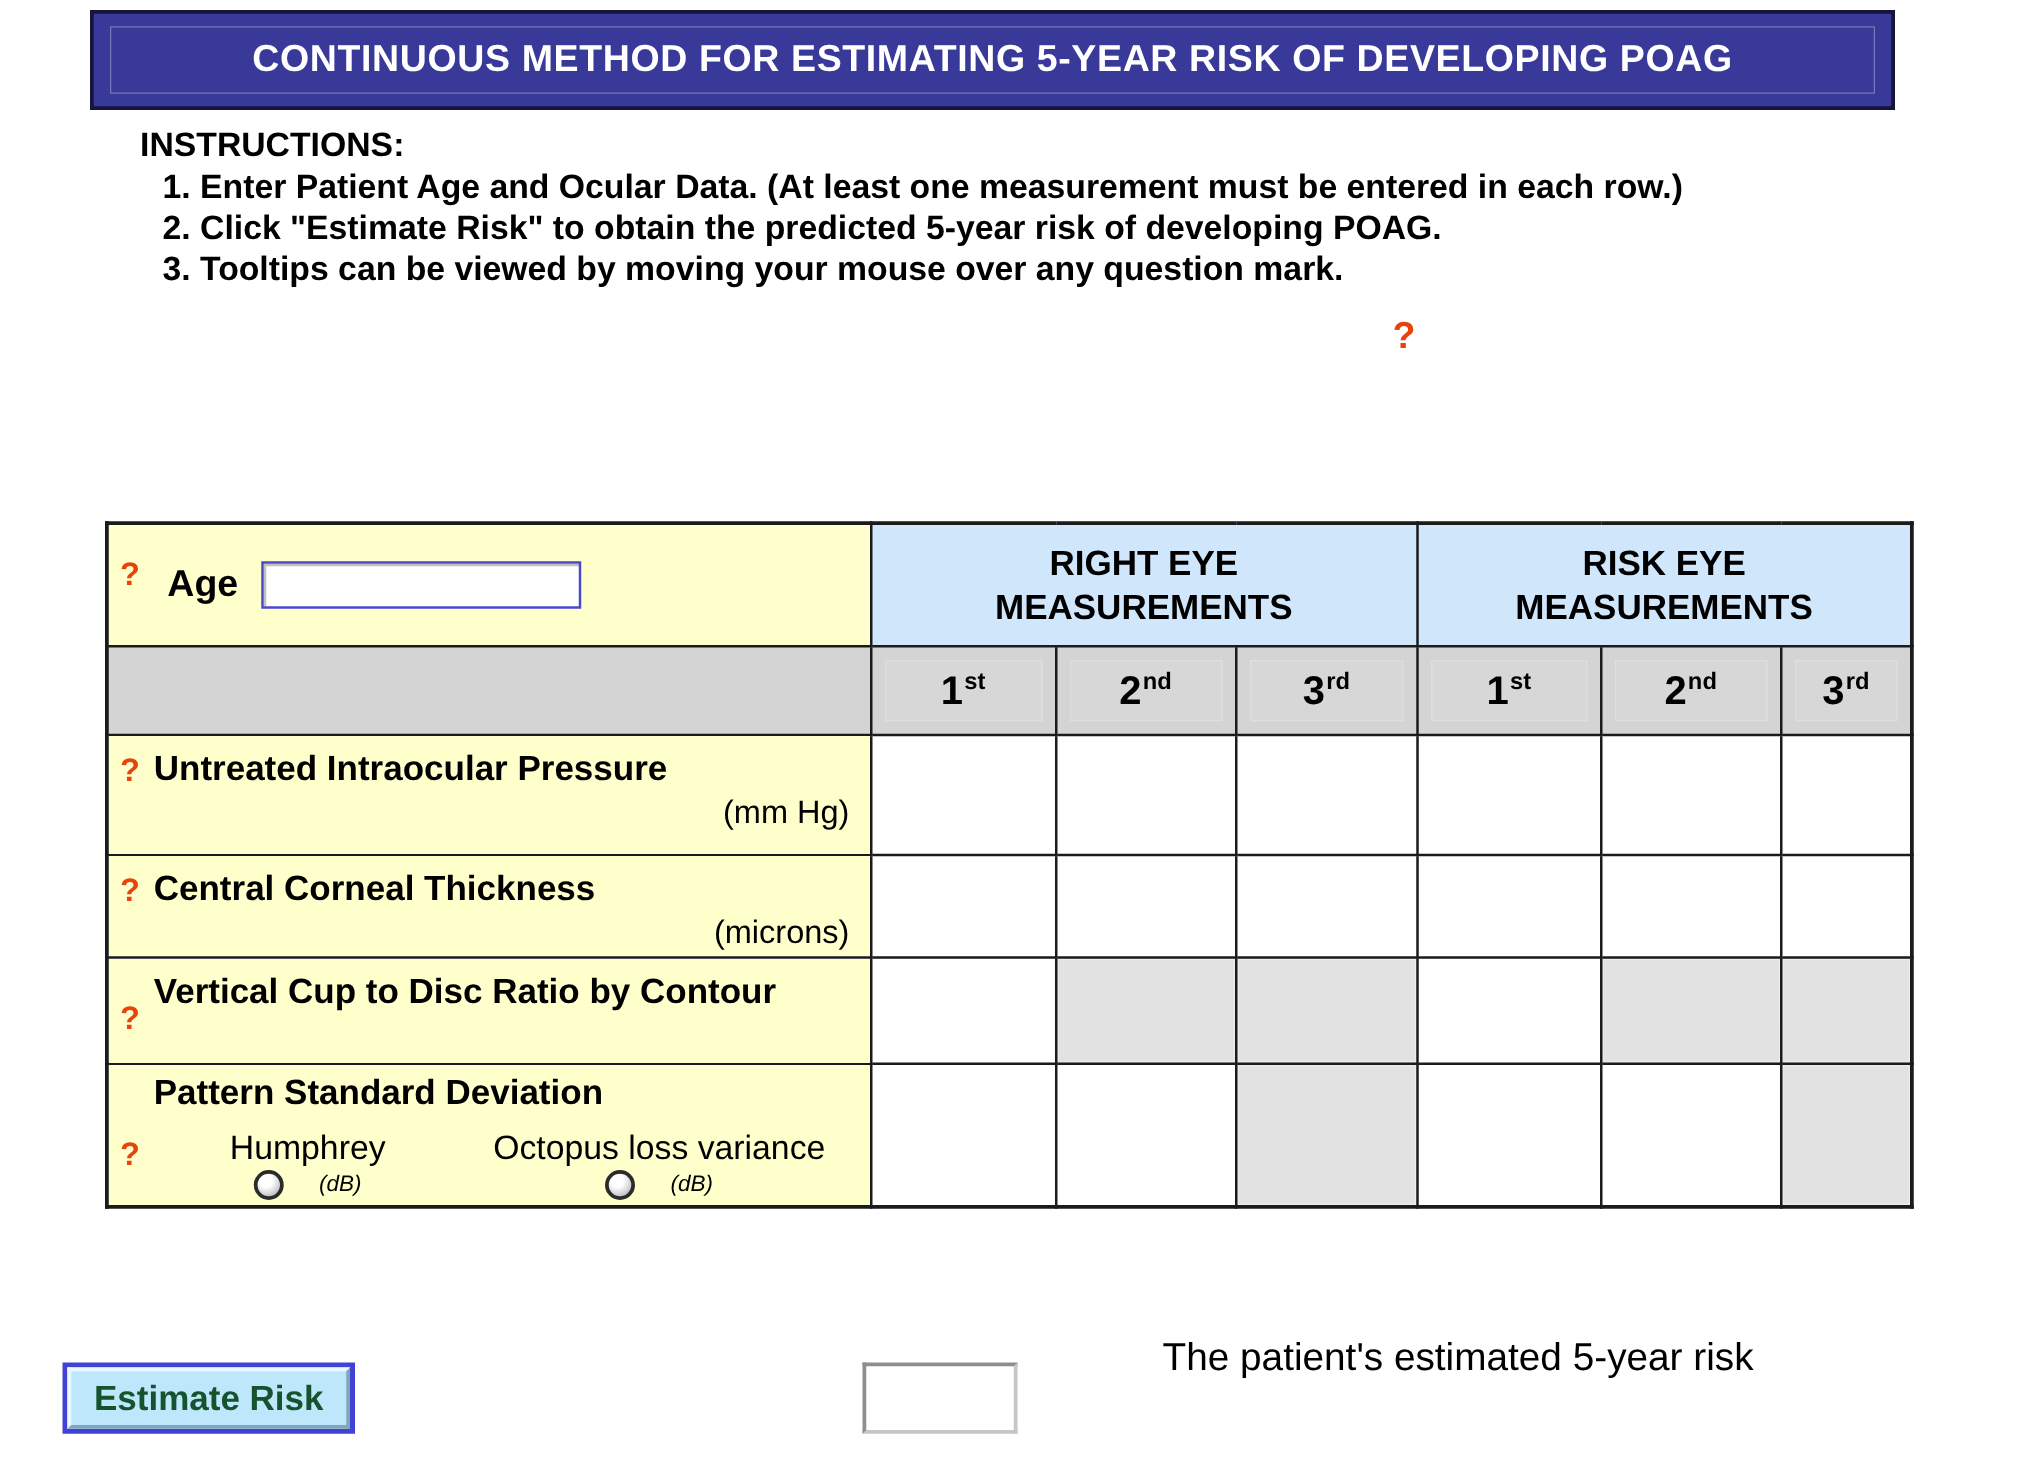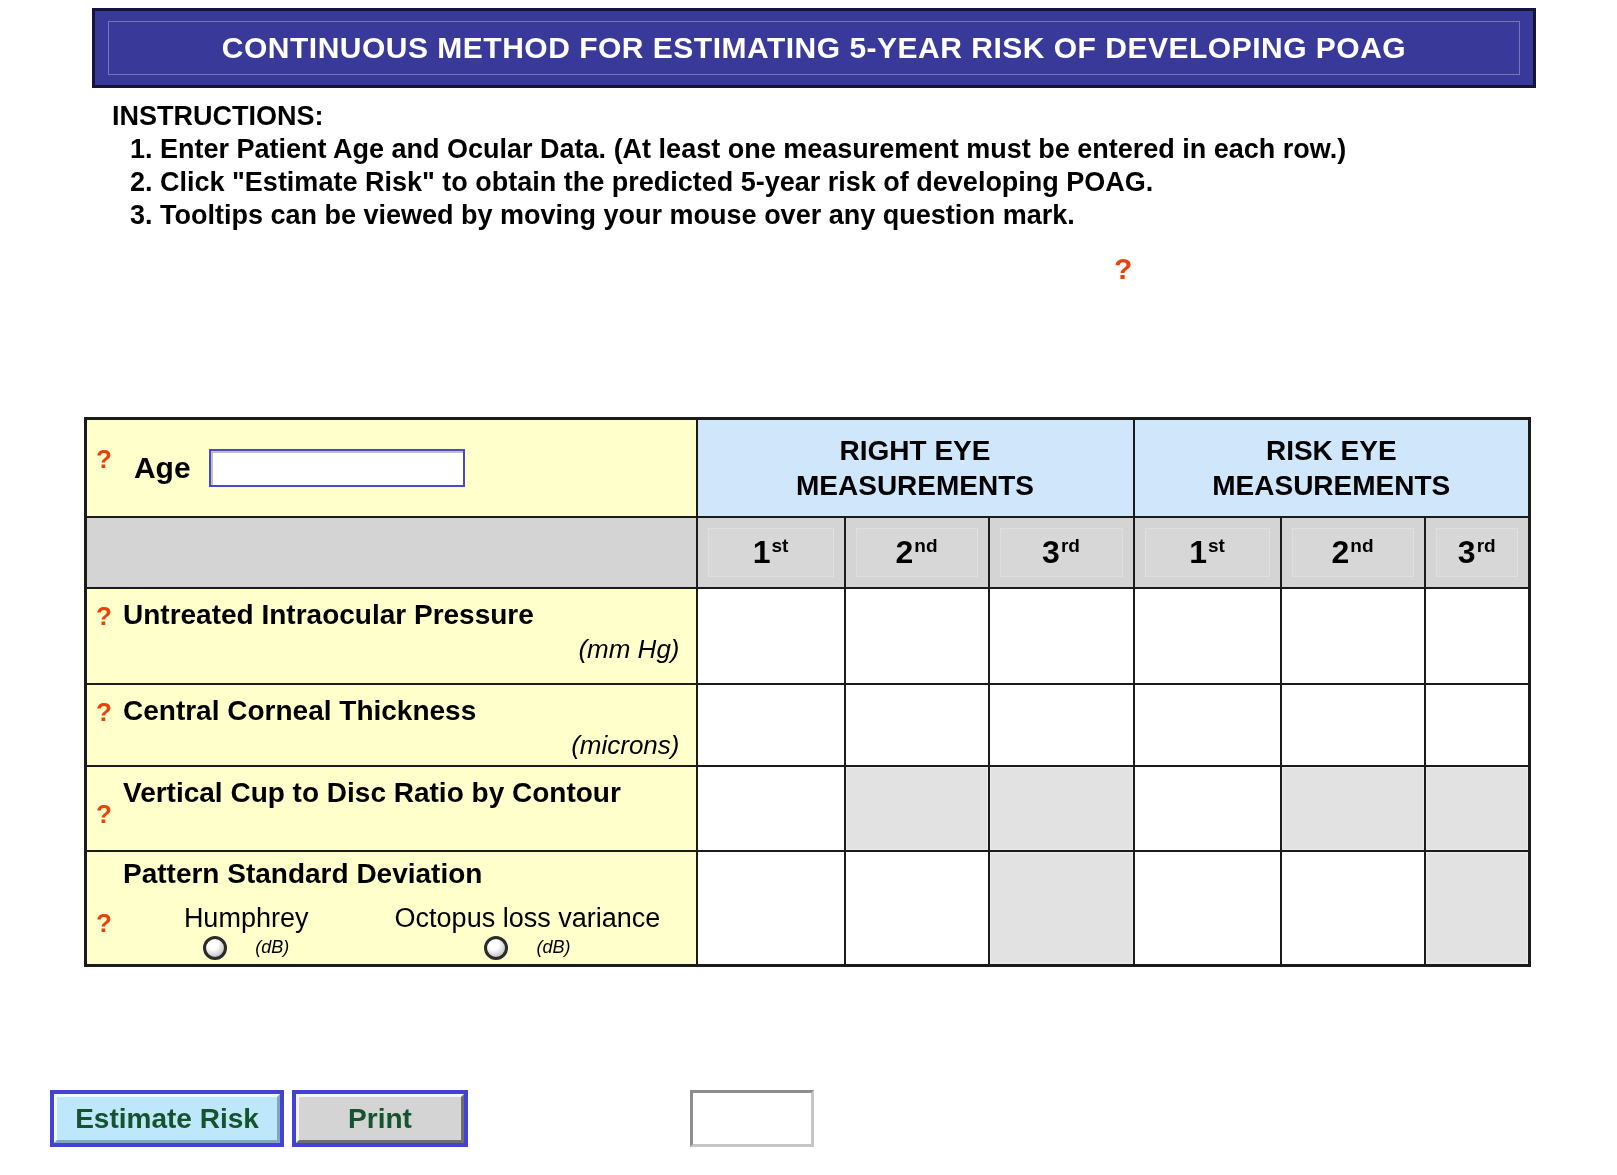--- a/index.html
+++ b/index.html
@@ -3,21 +3,21 @@
 <meta charset="utf-8">
 <style>
   html,body{margin:0;padding:0;background:#fff;}
   .page{
     position:relative;width:1617px;height:1175px;background:#ffffff;
     font-family:"Liberation Sans","DejaVu Sans",sans-serif;color:#000;overflow:hidden;
   }
 
   
   .title-bar{
-    position:absolute;left:92px;top:8px;width:1444px;height:80px;box-sizing:border-box;
+    position:absolute;left:72px;top:8px;width:1444px;height:80px;box-sizing:border-box;
     background:#39399A;border:3px solid #15153A;
     display:flex;align-items:center;justify-content:center;
   }
   .title-inner{
     box-sizing:border-box;width:calc(100% - 26px);height:54px;
     border:1px solid #7575B8;
     display:flex;align-items:center;justify-content:center;
     color:#ffffff;font-weight:bold;font-size:30px;letter-spacing:0.5px;white-space:nowrap;
   }
 
@@ -63,21 +63,21 @@
   .colhdr{background:#D4D4D4;height:71px;vertical-align:middle !important;}
   .ord-inner{
     margin:8px 10px;height:47px;border:1px solid #DFDFDF;background:#D7D7D7;
     display:flex;align-items:center;justify-content:center;
     font-weight:bold;font-size:32px;
   }
   .ord-inner sup{font-size:19px;line-height:0;transform:translateY(-6px);margin-left:1px;}
 
   .factor-cell{background:#FFFFCC;position:relative;padding:10px 16px 4px 36px !important;}
   .f-label{font-size:28px;font-weight:bold;}
-  .f-unit{font-size:26px;font-style:italic;text-align:right;margin-top:3px;}
+  .f-unit{font-size:26px;text-align:right;margin-top:3px;}
   .q-abs{position:absolute;left:9px;font-size:26px;cursor:pointer;}
   .q-top{top:12px;}
   .q-mid{top:32px;}
   .q-low{top:56px;}
 
   .row-iop td{height:96px;}
   .row-cct td{height:82px;}
   .row-vcd td{height:85px;}
   .row-psd td{height:113px;}
 
@@ -323,19 +323,17 @@
             <input class="cell-input" type="text" style="">
           </td>
       <td class="cell-disabled"></td>
     </tr>
   </tbody>
     </table>
 
   <div class="btn-frame frame-estimate">
     <button class="push-btn estimate">Estimate Risk</button>
   </div>
-  <div class="btn-frame frame-print">
-    <button class="push-btn">Print</button>
-  </div>
 
   <input class="result-box" type="text" value="" style="">
+  <div class="result-label">The patient's estimated 5-year risk</div>
 
 </div>
 
 </body></html>

